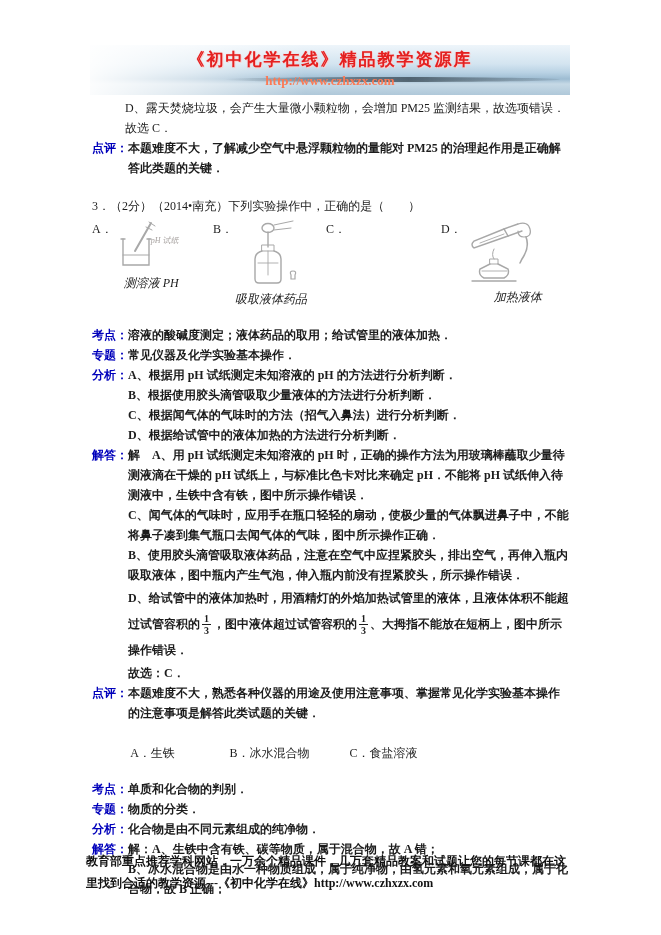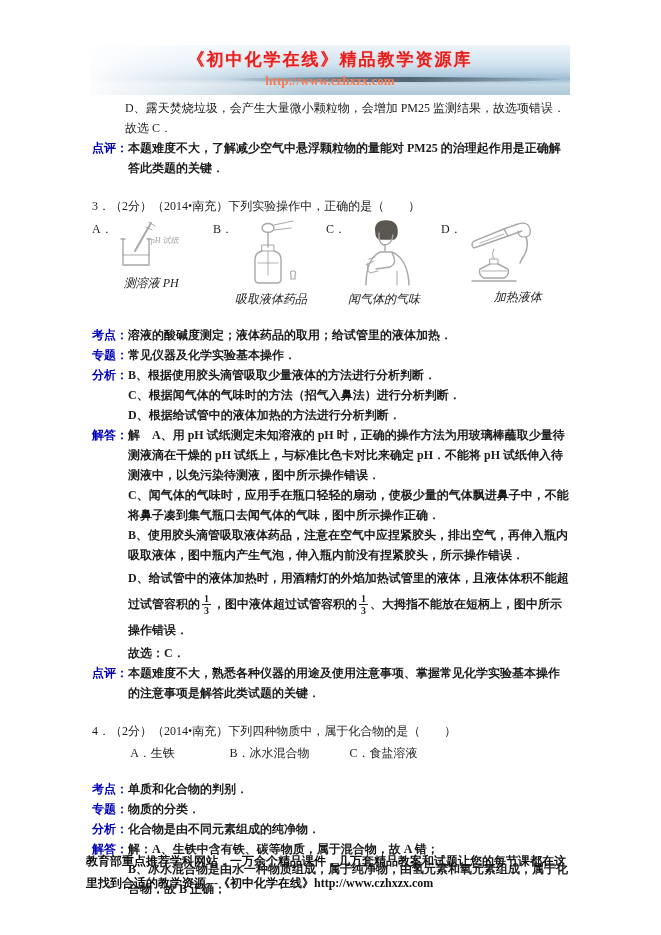--- a/index.html
+++ b/index.html
@@ -120,35 +120,20 @@
               <path d="M17,44 L37,44 M27,32 L27,56" stroke-width="0.9"></path>
               <path d="M50,56 Q48,52 52,52 Q56,52 54,56 L54,60 L50,60 Z" stroke-width="1.2"></path>
             </g>
           </svg>
           <span class="optcap">吸取液体药品</span>
         </span>
       </div>
 
       <div class="optcell w115">
         <span class="optkey">C．</span>
-        <span class="optfig">
-          <svg class="sketch" width="68" height="68" viewBox="0 0 68 68">
-            <g fill="none" stroke="#a8a8a8" stroke-width="1.4" stroke-linecap="round">
-              <path d="M24,14 Q22,2 34,2 Q46,2 45,14 Q45,18 42,20 L27,20 Q24,18 24,14" fill="#5c5650" stroke="#5c5650"></path>
-              <path d="M27,14 Q26,24 32,26 Q40,26 41,16"></path>
-              <path d="M33,26 L33,32"></path>
-              <path d="M14,66 Q14,40 28,33 L40,33 Q56,40 57,66"></path>
-              <path d="M40,34 Q46,44 38,48 L24,50"></path>
-              <path d="M16,44 Q14,50 18,54 L26,52" stroke-width="1"></path>
-              <path d="M14,46 L22,42 M17,40 L23,38" stroke-width="1"></path>
-              <path d="M45,66 L45,52" stroke-width="1"></path>
-            </g>
-          </svg>
-          <span class="optcap">闻气体的气味</span>
-        </span>
       </div>
 
       <div class="optcell wrest">
         <span class="optkey">D．</span>
         <span class="optfig">
           <svg class="sketch" width="78" height="66" viewBox="0 0 78 66">
             <g fill="none" stroke="#a8a8a8" stroke-width="1.4" stroke-linecap="round">
               <path d="M10,22 Q6,26 10,29 L44,17 L40,10 Z"></path>
               <path d="M16,24 L40,15" stroke-width="0.9"></path>
               <path d="M44,17 L58,12 M40,10 L54,5"></path>
@@ -172,29 +157,30 @@
       <span class="lab">考点：</span>
       <span class="lab-body">溶液的酸碱度测定；液体药品的取用；给试管里的液体加热．</span>
     </div>
     <div class="lab-row">
       <span class="lab">专题：</span>
       <span class="lab-body">常见仪器及化学实验基本操作．</span>
     </div>
     <div class="lab-row">
       <span class="lab">分析：</span>
       <span class="lab-body">
+        <span style="display:block">A、根据用 pH 试纸测定未知溶液的 pH 的方法进行分析判断．</span>
         <span style="display:block">B、根据使用胶头滴管吸取少量液体的方法进行分析判断．</span>
         <span style="display:block">C、根据闻气体的气味时的方法（招气入鼻法）进行分析判断．</span>
         <span style="display:block">D、根据给试管中的液体加热的方法进行分析判断．</span>
       </span>
     </div>
     <div class="lab-row">
       <span class="lab">解答：</span>
       <span class="lab-body">
-        <span style="display:block">解　A、用 pH 试纸测定未知溶液的 pH 时，正确的操作方法为用玻璃棒蘸取少量待测液滴在干燥的 pH 试纸上，与标准比色卡对比来确定 pH．不能将 pH 试纸伸入待测液中，以免污染待测液，图中所示操作错误．</span>
+        <span style="display:block">解　A、用 pH 试纸测定未知溶液的 pH 时，正确的操作方法为用玻璃棒蘸取少量待测液滴在干燥的 pH 试纸上，与标准比色卡对比来确定 pH．不能将 pH 试纸伸入待测液中，生铁中含有铁，图中所示操作错误．</span>
         <span style="display:block">C、闻气体的气味时，应用手在瓶口轻轻的扇动，使极少量的气体飘进鼻子中，不能将鼻子凑到集气瓶口去闻气体的气味，图中所示操作正确．</span>
         <span style="display:block">B、使用胶头滴管吸取液体药品，注意在空气中应捏紧胶头，排出空气，再伸入瓶内吸取液体，图中瓶内产生气泡，伸入瓶内前没有捏紧胶头，所示操作错误．</span>
         <span style="display:block" class="jieda-d">
           <span>D、给试管中的液体加热时，用酒精灯的外焰加热试管里的液体，且液体体积不能超过试管容积的</span><span class="frac">
               <span class="num">1</span>
               <span class="den">3</span>
             </span><span>，图中液体超过试管容积的</span><span class="frac">
               <span class="num">1</span>
               <span class="den">3</span>
             </span><span>、大拇指不能放在短柄上，图中所示操作错误．</span>
@@ -202,21 +188,20 @@
         <span style="display:block">故选：C．</span>
       </span>
     </div>
     <div class="lab-row">
       <span class="lab">点评：</span>
       <span class="lab-body">本题难度不大，熟悉各种仪器的用途及使用注意事项、掌握常见化学实验基本操作的注意事项是解答此类试题的关键．</span>
     </div>
 
     <div class="gap18"></div>
 
-    <p class="para">4．（2分）（2014•南充）下列四种物质中，属于化合物的是（　　）</p>
     <div class="optrow2">
       <span class="w121">A．生铁</span>
       <span class="w113">B．冰水混合物</span>
       <span class="w115">C．食盐溶液</span>
     </div>
 
     <div class="gap16"></div>
 
     <div class="lab-row">
       <span class="lab">考点：</span>

